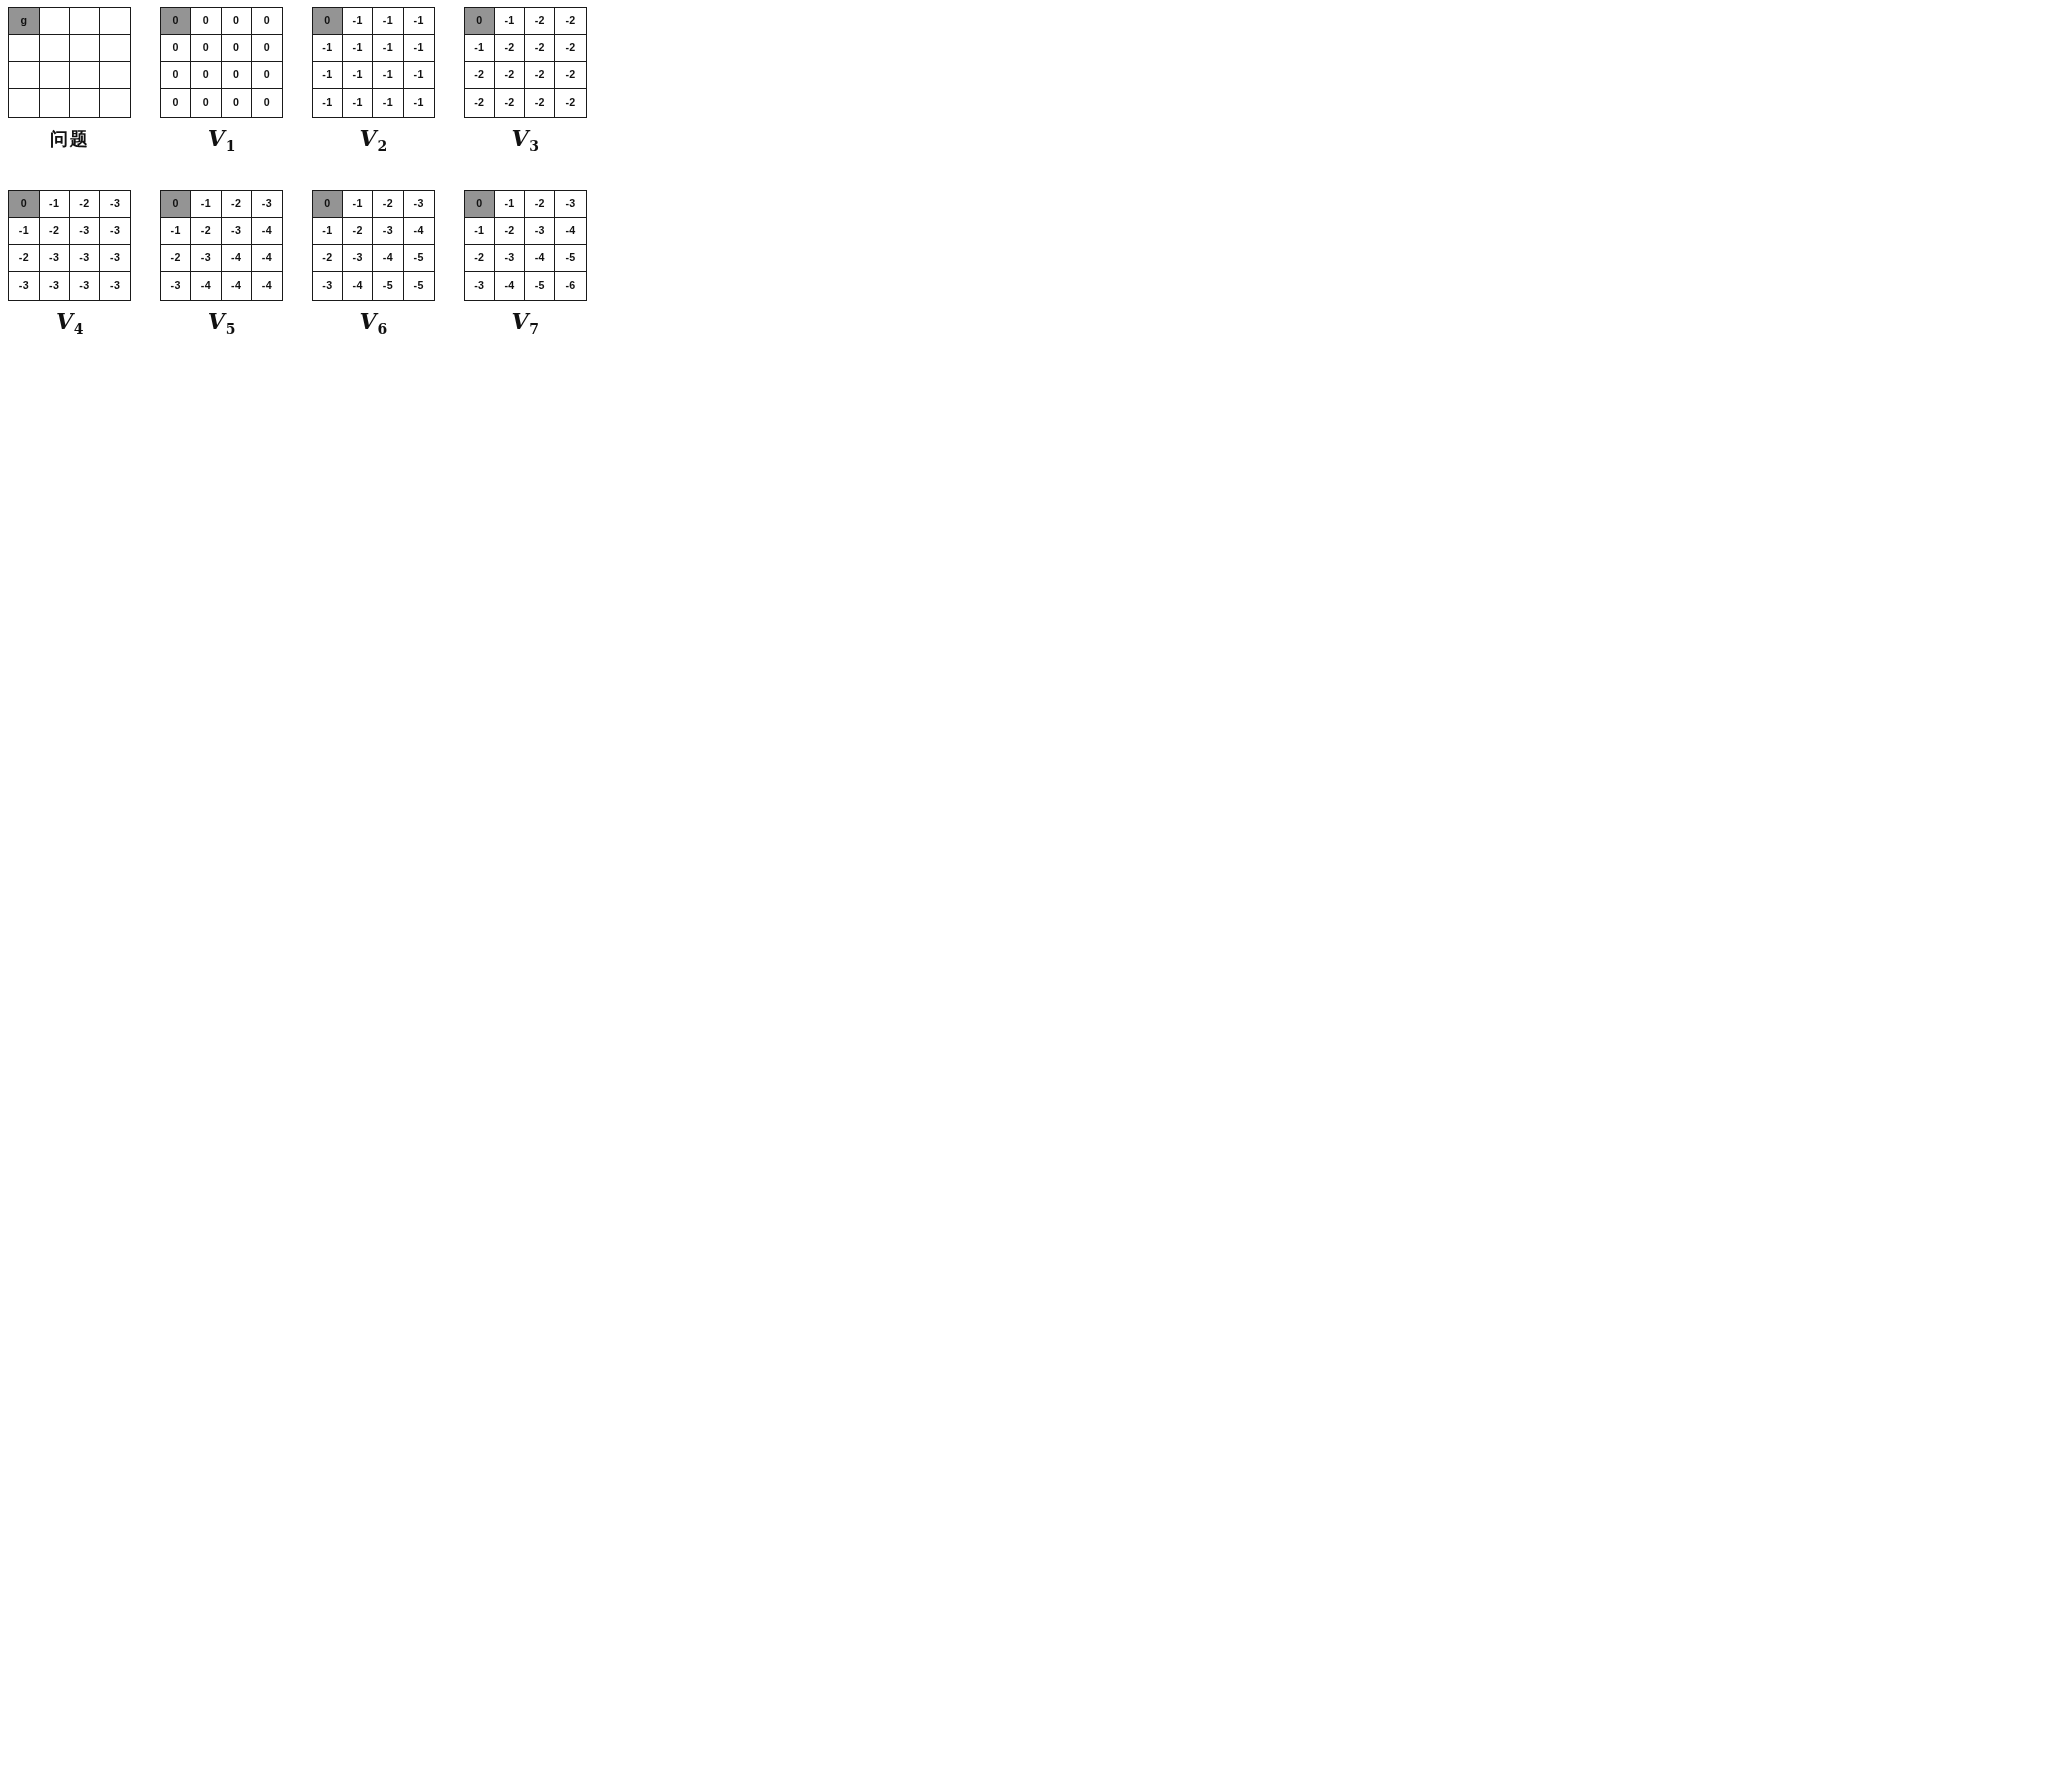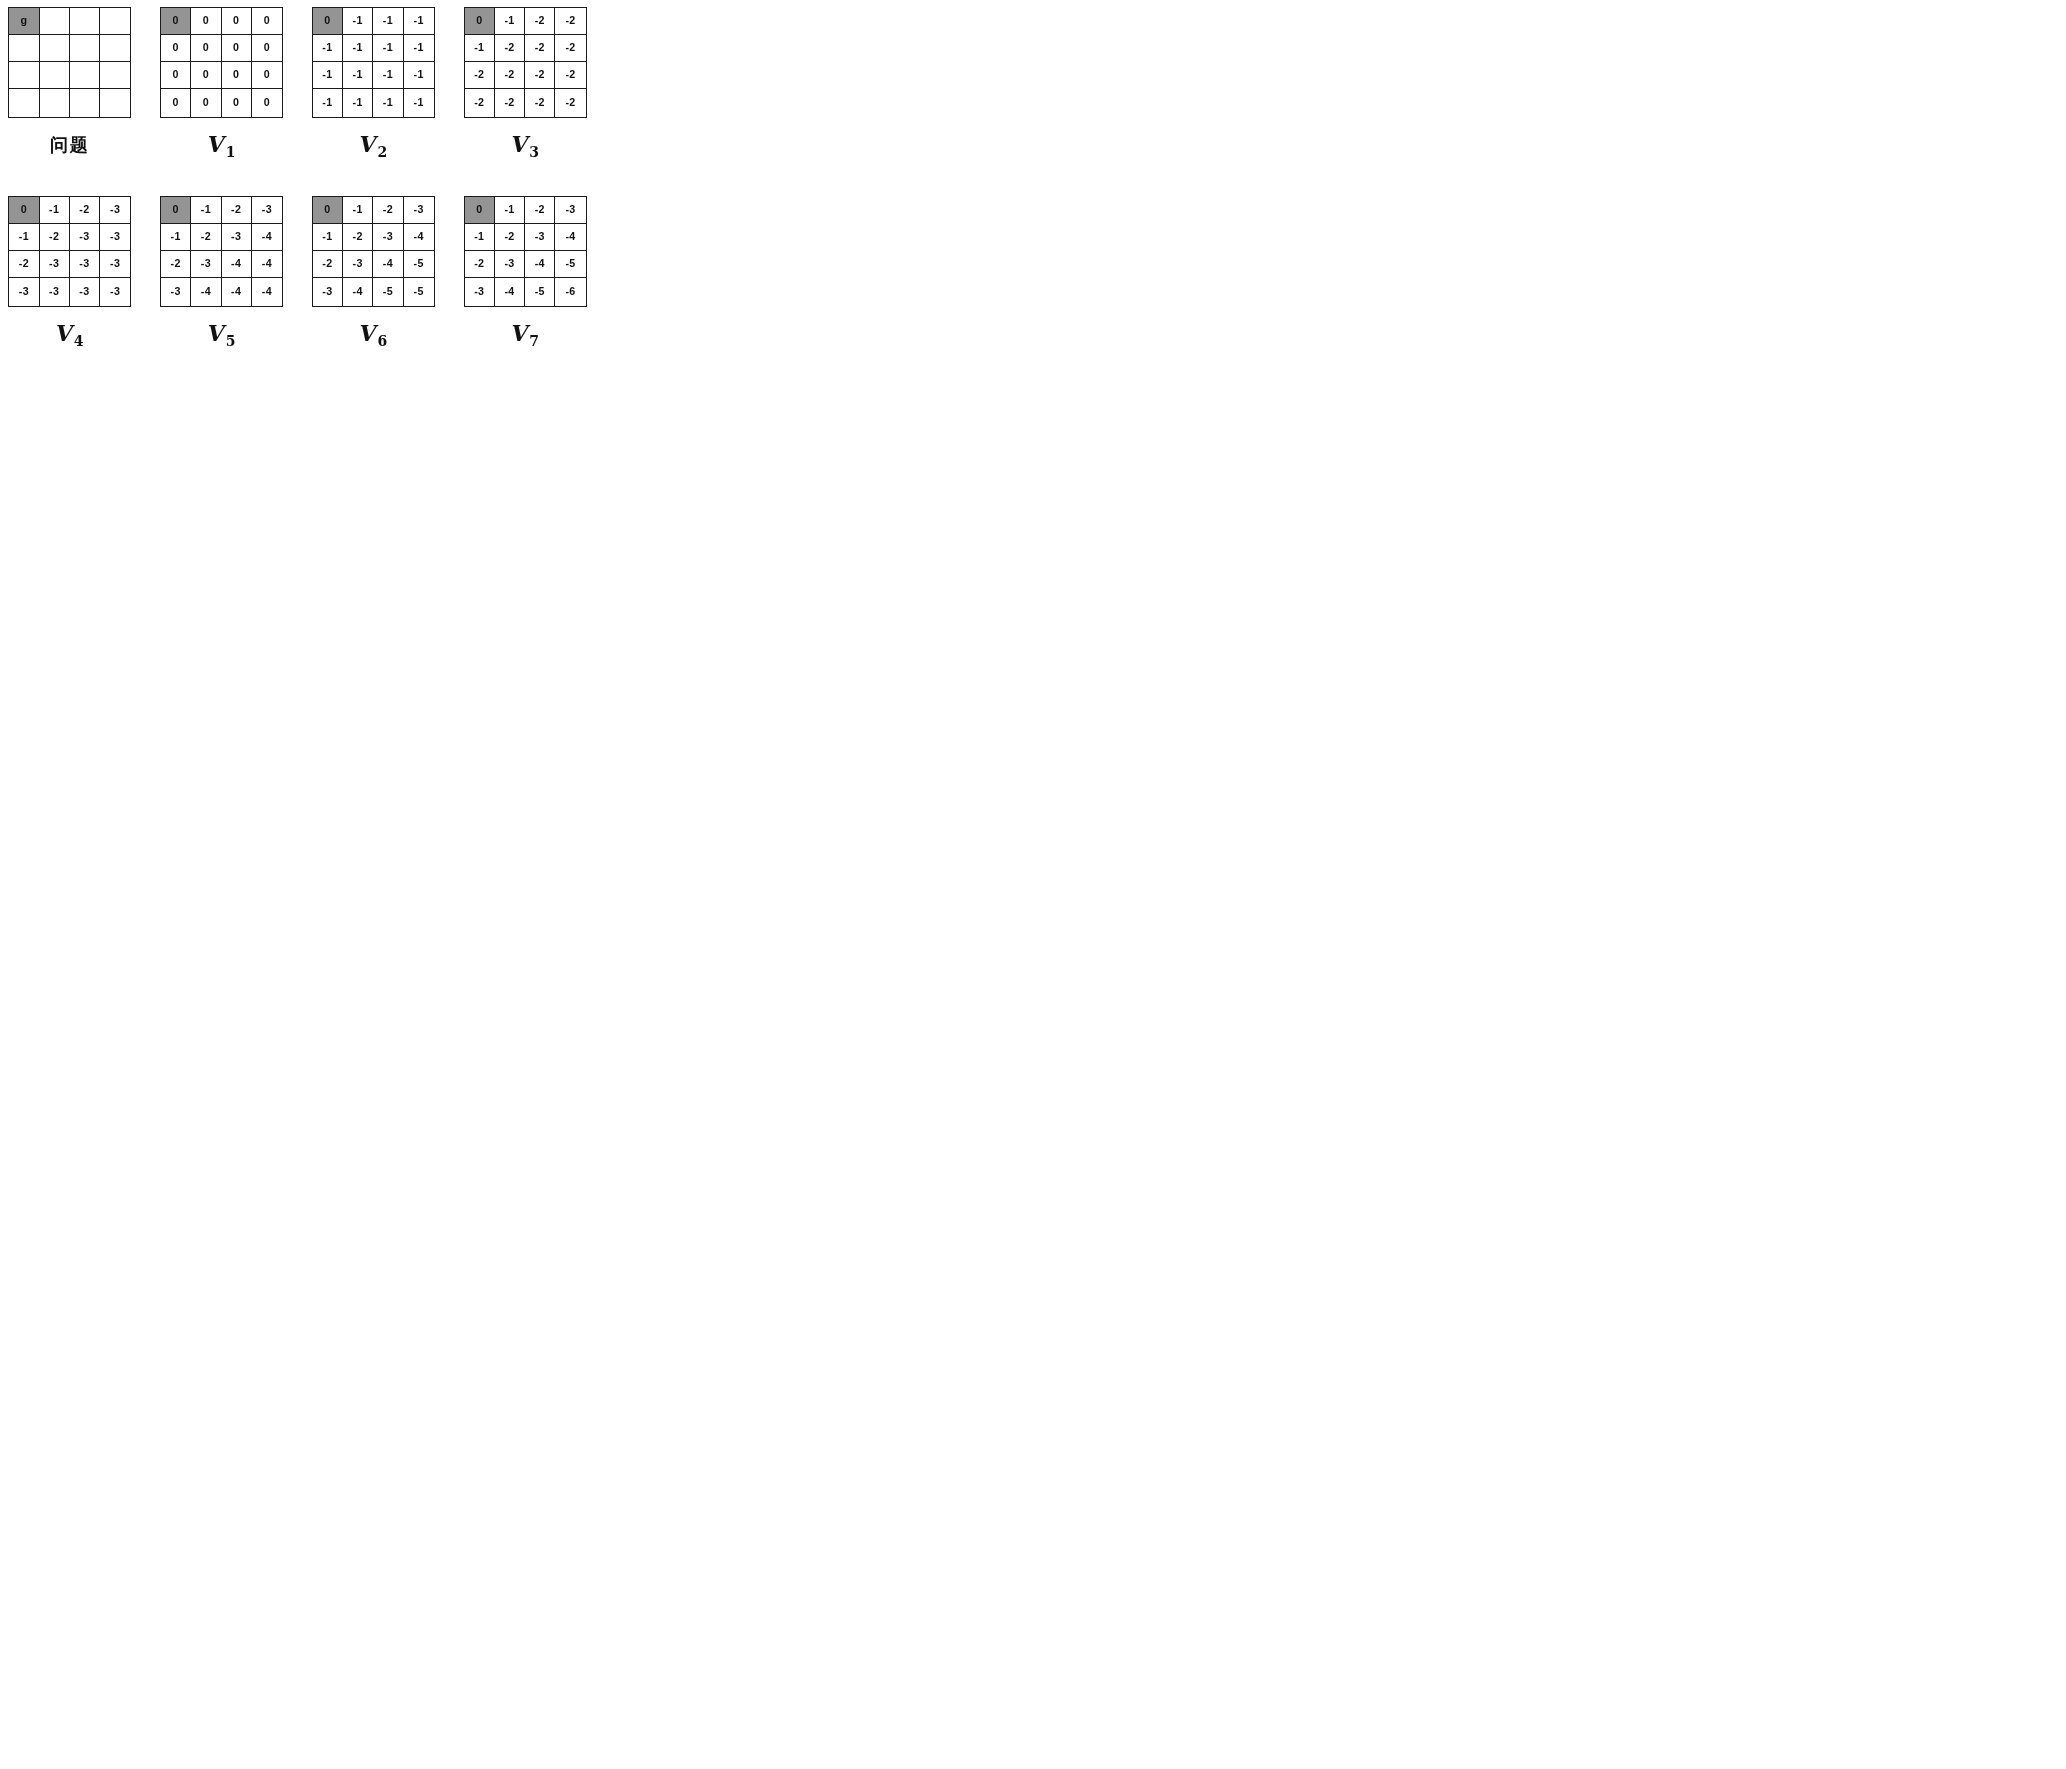--- a/index.html
+++ b/index.html
@@ -45,21 +45,21 @@
     font-size: 10.7px;
     font-weight: 600;
     letter-spacing: 0.4px;
     padding-bottom: 1.7px;
     color: var(--text);
   }
   .cell.col-last { border-right: none; }
   .cell.row-last { border-bottom: none; }
   .cell.goal { background: var(--goal-fill); }
   .label {
-    margin-top: 15px;
+    margin-top: 9px;
     height: 23px;
     line-height: 23px;
     text-align: center;
     font-weight: bold;
     color: var(--text);
   }
   .label.math .label-base {
     font-family: "DejaVu Serif", serif;
     font-style: italic;
     font-weight: bold;

